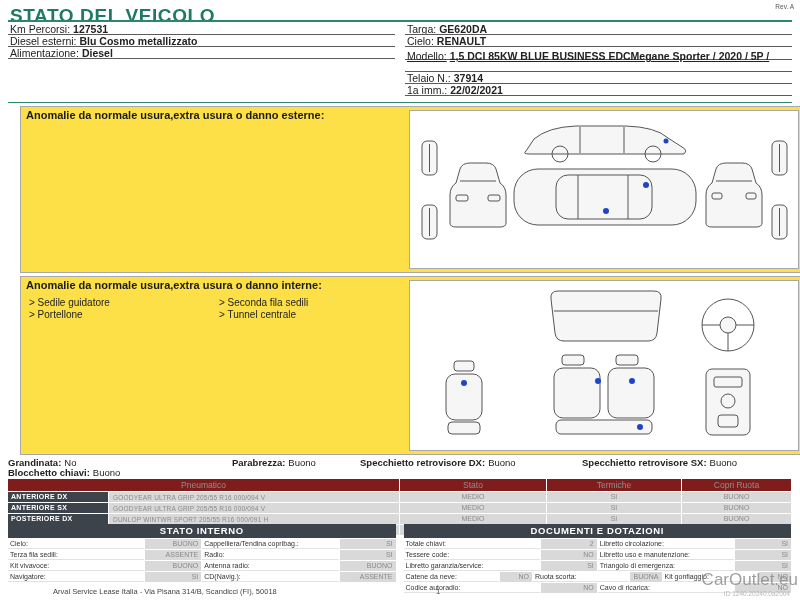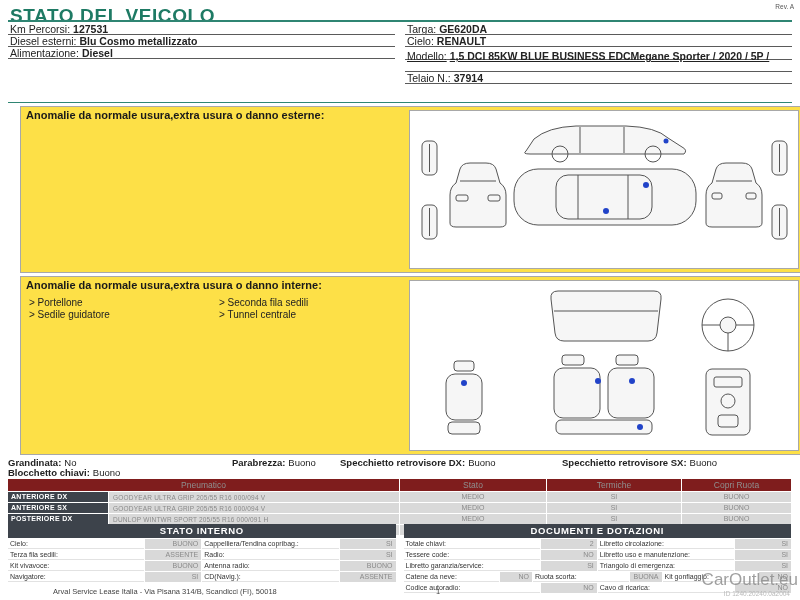--- a/index.html
+++ b/index.html
@@ -29,21 +29,21 @@
   .diag2 { width:390px; height:171px; }
   .alist { position:absolute; left:8px; top:20px; width:380px; display:flex; font-size:10px; }
   .acol { width:192px; }
   .acol div { line-height:12px; }
 
   
   .summary { position:absolute; left:8px; right:8px; top:458px; font-size:9.5px; }
   .srow { display:flex; line-height:10px; }
   .sitem .sl { font-weight:bold; }
   .sitem .sv { margin-left:3px; }
-  .w0 { width:224px; } .w1 { width:108px; } .w2 { width:222px; } .w3 { flex:1; }
+  .w0 { width:224px; } .w1 { width:128px; } .w2 { width:222px; } .w3 { flex:1; }
 
   
   .tires { position:absolute; left:8px; top:479px; width:783px; display:grid;
            grid-template-columns:100px 290px 146px 134px 1fr; gap:1px; }
   .th { background:#7f1d1d; color:#8f8f8f; font-size:8.5px; text-align:center; padding:1px 0; }
   .th.span2 { grid-column:1 / span 2; }
   .tpos { background:#3d434b; color:#fff; font-size:7px; font-weight:bold; padding:1px 3px; letter-spacing:.3px; }
   .tdesc { background:#d9d9d9; color:#8a8a8a; font-size:6.5px; padding:1.5px 4px; letter-spacing:.2px; }
   .tval { background:#d9d9d9; color:#8a8a8a; font-size:7px; text-align:center; padding:1px 0; }
 
@@ -80,20 +80,21 @@
     <div class="icol">
       <div class="kv"><span class="k">Km Percorsi:</span><span class="v">127531</span></div>
       <div class="kv"><span class="k">Diesel esterni:</span><span class="v">Blu Cosmo metallizzato</span></div>
       <div class="kv"><span class="k">Alimentazione:</span><span class="v">Diesel</span></div>
     </div>
     <div class="icol">
       <div class="kv"><span class="k">Targa:</span><span class="v">GE620DA</span></div>
       <div class="kv"><span class="k">Cielo:</span><span class="v">RENAULT</span></div>
       <div class="kv multi"><span class="k">Modello:</span><span class="v">1,5 DCI 85KW BLUE BUSINESS EDCMegane Sporter / 2020 / 5P / Station wagon</span></div>
       <div class="kv"><span class="k">Telaio N.:</span><span class="v">37914</span></div>
+      <div class="kv"><span class="k">1a imm.:</span><span class="v">22/02/2021</span></div>
     </div>
   </div>
   <div class="rule rule2"></div>
 
   <div class="panel panel1">
     <div class="ptitle">Anomalie da normale usura,extra usura o danno esterne:</div>
     <div class="diag diag1">
       <svg width="388" height="157" viewBox="0 0 388 157">
         <g>
           <rect class="sh" x="12" y="30" width="15" height="34" rx="5"></rect>
@@ -138,22 +139,22 @@
           <circle class="mk" cx="256" cy="30" r="2.5"></circle>
         </g>
       </svg>
     </div>
   </div>
 
   <div class="panel panel2">
     <div class="ptitle">Anomalie da normale usura,extra usura o danno interne:</div>
     <div class="alist">
       <div class="acol">
+        <div>&gt; Sedile guidatore</div>
         <div>&gt; Portellone</div>
-        <div>&gt; Sedile guidatore</div>
       </div>
       <div class="acol">
         <div>&gt; Seconda fila sedili</div>
         <div>&gt; Tunnel centrale</div>
       </div>
     </div>
     <div class="diag diag2">
       <svg width="388" height="169" viewBox="0 0 388 169">
         <g>
           <rect class="sh" x="44" y="80" width="20" height="10" rx="3"></rect>

